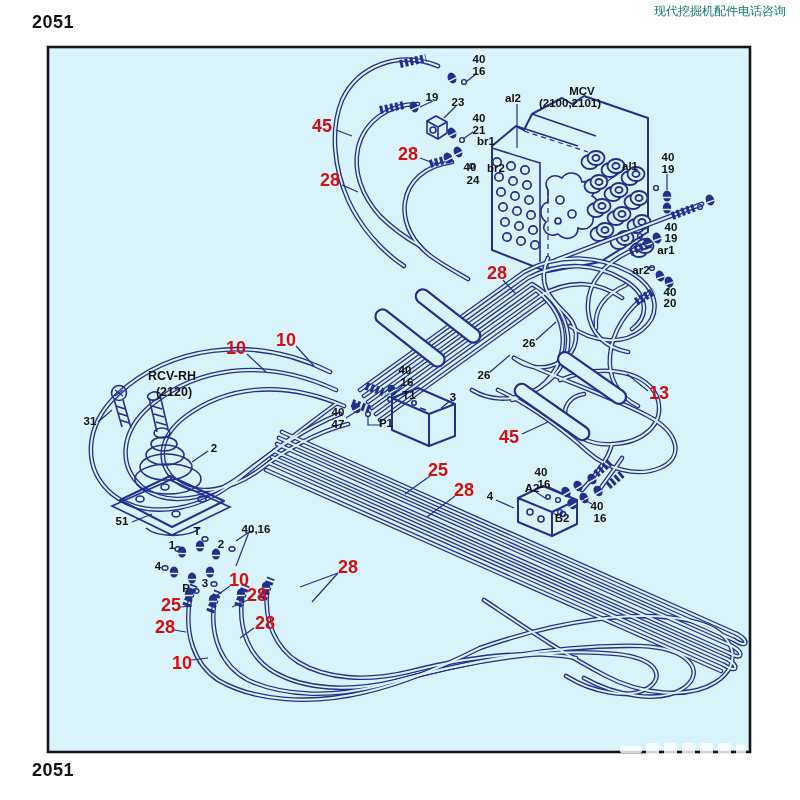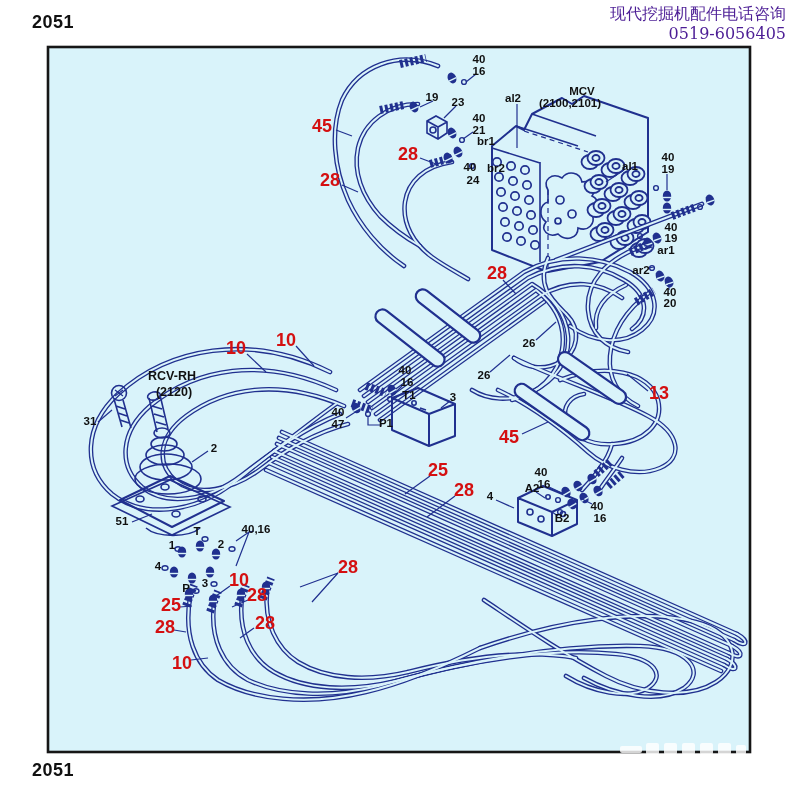--- a/index.html
+++ b/index.html
@@ -1,21 +1,21 @@
 <!DOCTYPE html>
 <html><head>
 <meta charset="utf-8">
 <style>
   html,body{margin:0;padding:0;background:#fff;width:800px;height:800px;overflow:hidden}
   body{position:relative;font-family:"Liberation Sans",sans-serif}
   .pagenum{position:absolute;left:32px;font-weight:bold;font-size:18px;color:#111;letter-spacing:.5px}
   .pagenum.top{top:12px}
   .pagenum.bottom{top:760px}
-  .contact{position:absolute;right:14px;top:4px;text-align:right;color:#4c1d95;
-           font-family:"DejaVu Serif","Liberation Serif",serif;font-size:16px;line-height:1.25}
+  .contact{position:absolute;right:14px;top:4px;text-align:right;color:#0f766e;
+           font-family:"DejaVu Serif","Liberation Serif",serif;font-size:12px;line-height:1.25}
   svg{position:absolute;left:0;top:0}
   svg text{font-family:"Liberation Sans",sans-serif;font-weight:bold;dominant-baseline:middle;text-anchor:middle}
   .lb{fill:#101010;font-size:11.5px}
   .lr{fill:#d40f10;font-size:18px}
   .ln{stroke:#20308f;stroke-width:2;fill:none;stroke-linejoin:round}
   .lt{stroke:#20308f;stroke-width:1.6;fill:none}
   .ld{stroke:#20308f;stroke-width:1.2;fill:none}
   .dash{stroke:#20308f;stroke-width:1.2;fill:none;stroke-dasharray:5 4}
   .tout use{stroke:#20308f;stroke-width:4.6;fill:none;stroke-linecap:round;stroke-linejoin:round}
   .tin use{stroke:#d9f3fa;stroke-width:2;fill:none;stroke-linecap:round;stroke-linejoin:round}
@@ -25,21 +25,20 @@
   .mc{fill:none;stroke:#20308f;stroke-width:1.7}
   .cylf{fill:#d9f3fa;stroke:#20308f;stroke-width:1.8}
   .wm{fill:#ffffff;opacity:.82}
 </style>
 </head>
 <body>
 
 <div class="pagenum top">2051</div>
 <div class="contact">
   <div>现代挖掘机配件电话咨询</div>
-  <div>0519-6056405</div>
 </div>
 <div class="pagenum bottom">2051</div>
 
 <svg width="800" height="800" viewBox="0 0 800 800">
   <defs>
 
     <path id="t1" d="M438,66 C398,50 358,66 342,100 C330,130 334,168 348,200 C360,226 380,250 404,266"></path>
     <path id="t2" d="M418,104 C388,104 364,122 358,148 C353,172 362,196 380,216 C392,228 406,238 420,246"></path>
     <path id="t3" d="M452,162 C424,166 408,182 405,202 C402,224 414,244 432,257 C443,265 456,272 468,279"></path>
     <path id="m0" d="M360,390 L524,272 C560,252 600,256 630,272 C658,288 662,314 642,330 C622,346 592,342 570,326"></path>

